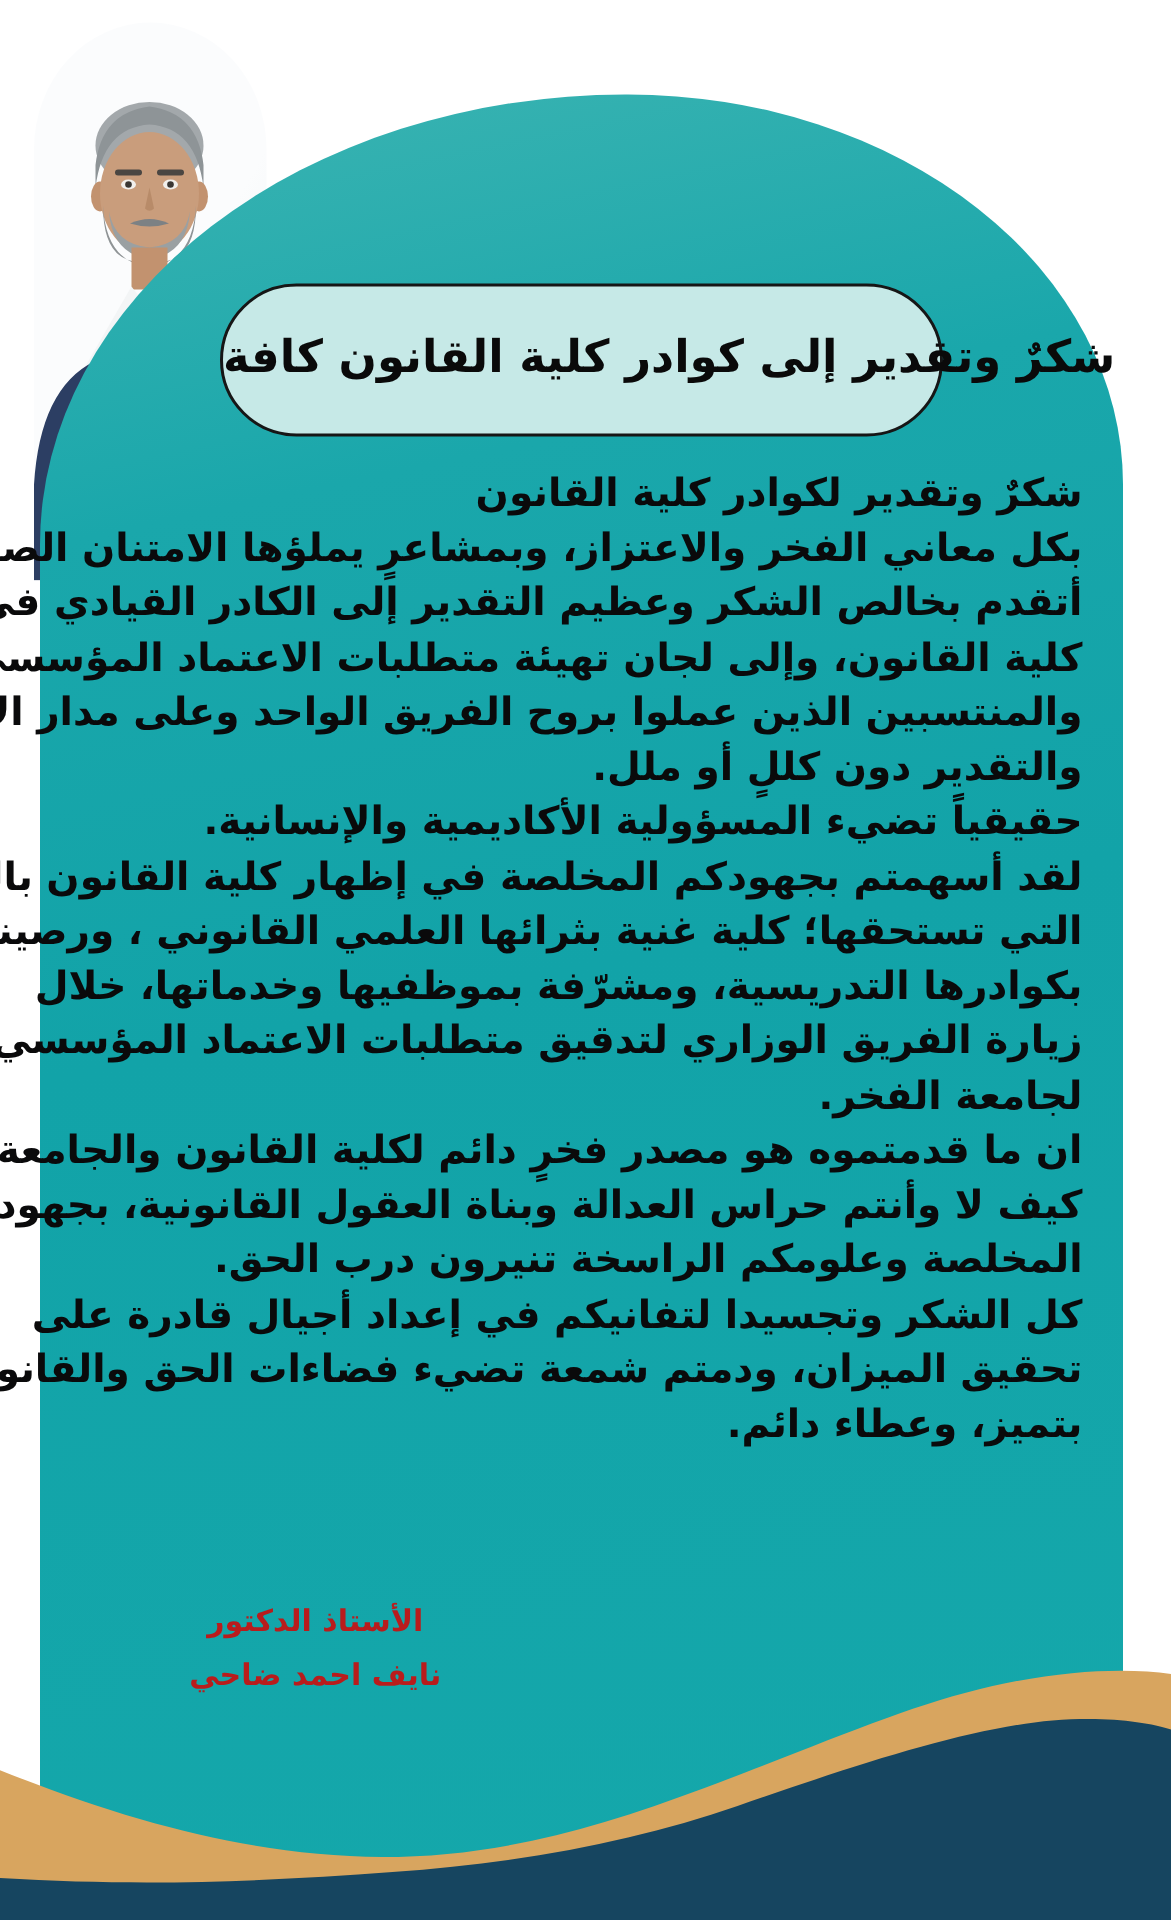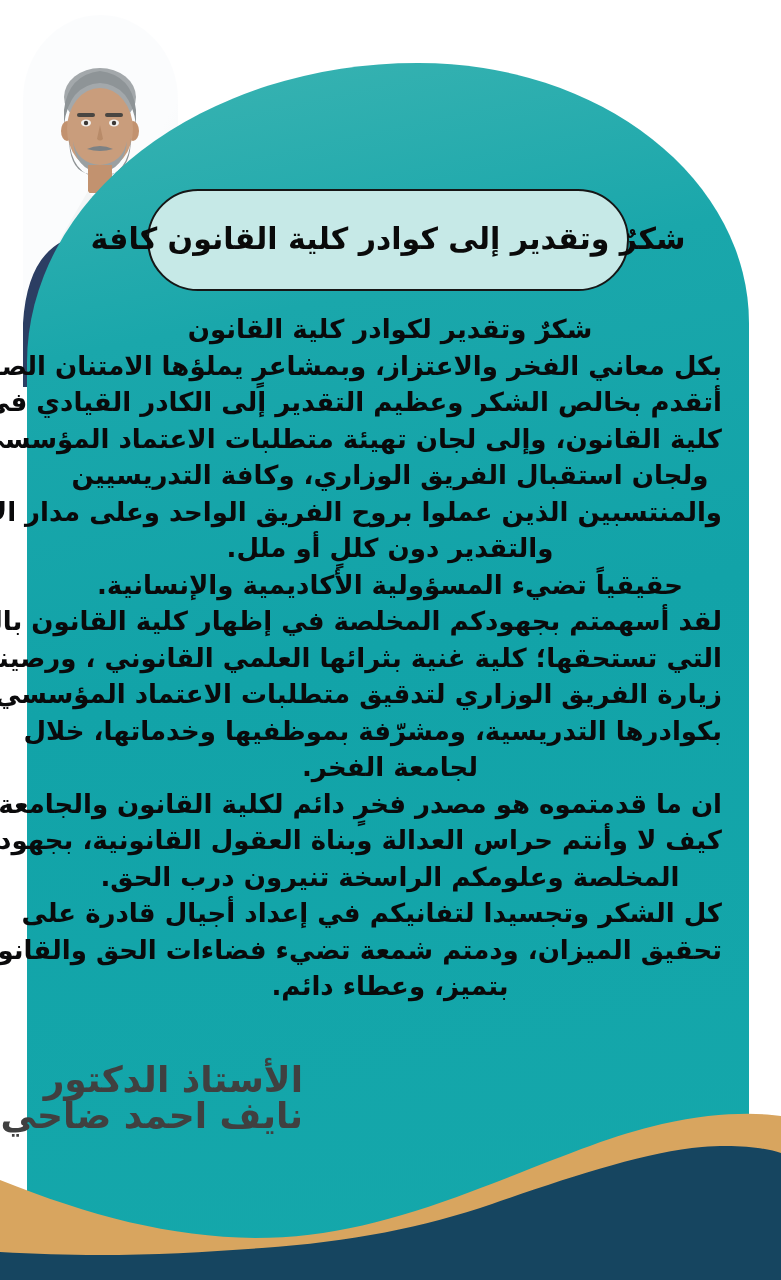--- a/index.html
+++ b/index.html
@@ -25,39 +25,39 @@
     border-top-left-radius:390px 300px;
     border-top-right-radius:330px 260px;
     background:linear-gradient(168deg,#3cb4b2 0%,#1aa7ab 22%,#12a3a8 48%,#15a8ab 100%);
     z-index:3;
   }
 
   
   .banner{
     position:absolute;left:147px;top:189px;width:482px;height:102px;
     background:#c6e9e7;border:2px solid #161616;border-radius:52px;
-    box-sizing:border-box;display:flex;align-items:center;justify-content:center;
+    box-sizing:border-box;display:flex;align-items:center;justify-content:flex-end;
     z-index:5;
   }
   .banner .banner-text{
     font-size:30px;font-weight:bold;color:#0a0a0a;white-space:nowrap;
     transform:translateY(-2px);
   }
 
   
   .letter{
     position:absolute;left:58px;top:311px;width:664px;z-index:6;
     text-align:center;color:#0a0a0b;font-weight:bold;font-size:26px;
   }
-  .letter .line{height:36.5px;line-height:36.5px;white-space:nowrap;}
+  .letter .line{height:36.5px;line-height:36.5px;white-space:nowrap;text-align:right;}
 
   
   .signature{
     position:absolute;left:118px;top:1062px;width:185px;z-index:6;
-    text-align:center;color:#404040;font-weight:bold;font-size:36px;
+    text-align:center;color:#b91c1c;font-weight:bold;font-size:20px;
   }
   .signature .sig-line{height:36px;line-height:36px;white-space:nowrap;}
 
   
   .waves{position:absolute;inset:0;z-index:8;pointer-events:none;}
 </style>
 </head>
 <body>
 
 <div class="stage">
@@ -109,28 +109,27 @@
 
   <div class="banner">
     <span class="banner-text">شكرٌ وتقدير إلى كوادر كلية القانون كافة</span>
   </div>
 
   <div class="letter">
     <div class="line">شكرٌ وتقدير لكوادر كلية القانون</div>
     <div class="line">بكل معاني الفخر والاعتزاز، وبمشاعرٍ يملؤها الامتنان الصادق ،</div>
     <div class="line">أتقدم بخالص الشكر وعظيم التقدير إلى الكادر القيادي في</div>
     <div class="line">كلية القانون، وإلى لجان تهيئة متطلبات الاعتماد المؤسسي،</div>
-    <div class="line">ولجان استقبال الفريق الوزاري، وكافة التدريسيين</div>
     <div class="line">والمنتسبين الذين عملوا بروح الفريق الواحد وعلى مدار الأشهر</div>
     <div class="line">والتقدير دون كللٍ أو ملل.</div>
     <div class="line">حقيقياً تضيء المسؤولية الأكاديمية والإنسانية.</div>
     <div class="line">لقد أسهمتم بجهودكم المخلصة في إظهار كلية القانون بالصورة</div>
     <div class="line">التي تستحقها؛ كلية غنية بثرائها العلمي القانوني ، ورصينة</div>
+    <div class="line">بكوادرها التدريسية، ومشرّفة بموظفيها وخدماتها، خلال</div>
     <div class="line">زيارة الفريق الوزاري لتدقيق متطلبات الاعتماد المؤسسي</div>
-    <div class="line">بكوادرها التدريسية، ومشرّفة بموظفيها وخدماتها، خلال</div>
     <div class="line">لجامعة الفخر.</div>
     <div class="line">ان ما قدمتموه هو مصدر فخرٍ دائم لكلية القانون والجامعة،</div>
     <div class="line">كيف لا وأنتم حراس العدالة وبناة العقول القانونية، بجهودكم</div>
     <div class="line">المخلصة وعلومكم الراسخة تنيرون درب الحق.</div>
     <div class="line">كل الشكر وتجسيدا لتفانيكم في إعداد أجيال قادرة على</div>
     <div class="line">تحقيق الميزان، ودمتم شمعة تضيء فضاءات الحق والقانون</div>
     <div class="line">بتميز، وعطاء دائم.</div>
   </div>
 
   <div class="signature">

